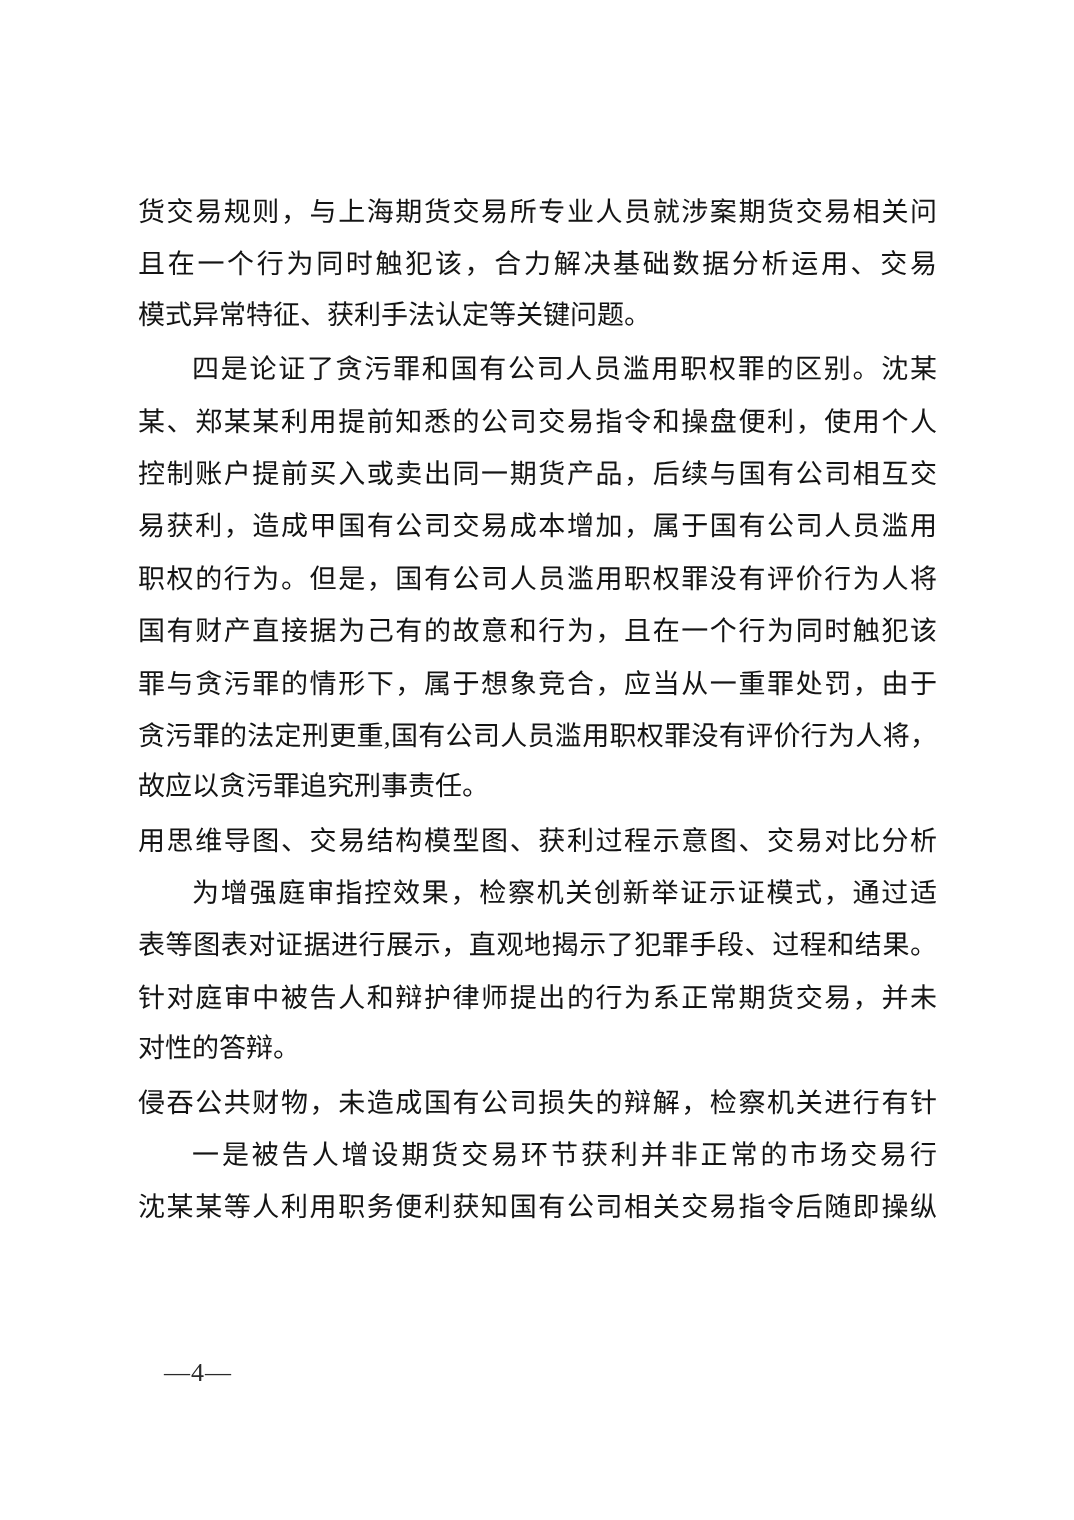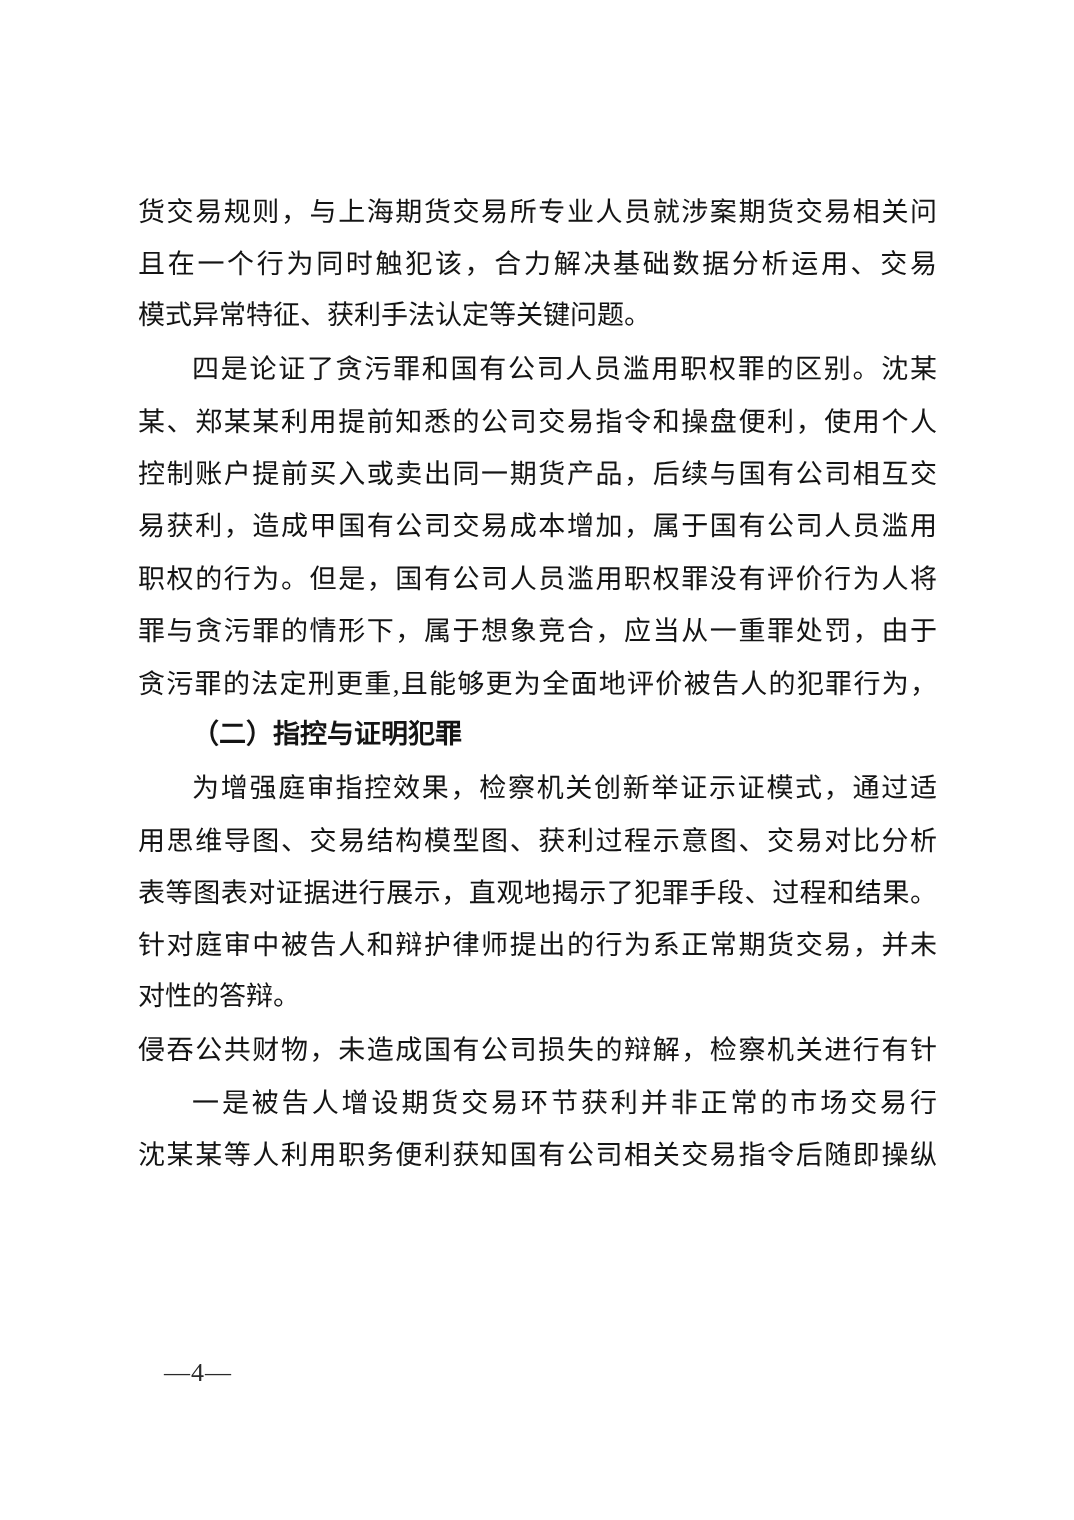--- a/index.html
+++ b/index.html
@@ -60,25 +60,26 @@
 <div class="page">
   <div class="text-block">
       <div class="line">货交易规则，与上海期货交易所专业人员就涉案期货交易相关问</div>
       <div class="line">且在一个行为同时触犯该，合力解决基础数据分析运用、交易</div>
       <div class="line para-end">模式异常特征、获利手法认定等关键问题。</div>
       <div class="line indent">四是论证了贪污罪和国有公司人员滥用职权罪的区别。沈某</div>
       <div class="line">某、郑某某利用提前知悉的公司交易指令和操盘便利，使用个人</div>
       <div class="line">控制账户提前买入或卖出同一期货产品，后续与国有公司相互交</div>
       <div class="line">易获利，造成甲国有公司交易成本增加，属于国有公司人员滥用</div>
       <div class="line">职权的行为。但是，国有公司人员滥用职权罪没有评价行为人将</div>
+      <div class="line">国有财产直接据为己有的故意和行为，且在一个行为同时触犯该</div>
       <div class="line">罪与贪污罪的情形下，属于想象竞合，应当从一重罪处罚，由于</div>
-      <div class="line">贪污罪的法定刑更重,且能够更为全面地评价被告人的犯罪行为，</div>
-      <div class="line heading indent para-end">（二）指控与证明犯罪</div>
+      <div class="line">贪污罪的法定刑更重,国有公司人员滥用职权罪没有评价行为人将，</div>
+      <div class="line para-end">故应以贪污罪追究刑事责任。</div>
+      <div class="line">用思维导图、交易结构模型图、获利过程示意图、交易对比分析</div>
       <div class="line indent">为增强庭审指控效果，检察机关创新举证示证模式，通过适</div>
-      <div class="line">用思维导图、交易结构模型图、获利过程示意图、交易对比分析</div>
       <div class="line">表等图表对证据进行展示，直观地揭示了犯罪手段、过程和结果。</div>
       <div class="line">针对庭审中被告人和辩护律师提出的行为系正常期货交易，并未</div>
       <div class="line para-end">对性的答辩。</div>
       <div class="line">侵吞公共财物，未造成国有公司损失的辩解，检察机关进行有针</div>
       <div class="line indent">一是被告人增设期货交易环节获利并非正常的市场交易行</div>
       <div class="line">沈某某等人利用职务便利获知国有公司相关交易指令后随即操纵</div>
     </div>
   <div class="page-number">—4—</div>
 </div>
 

